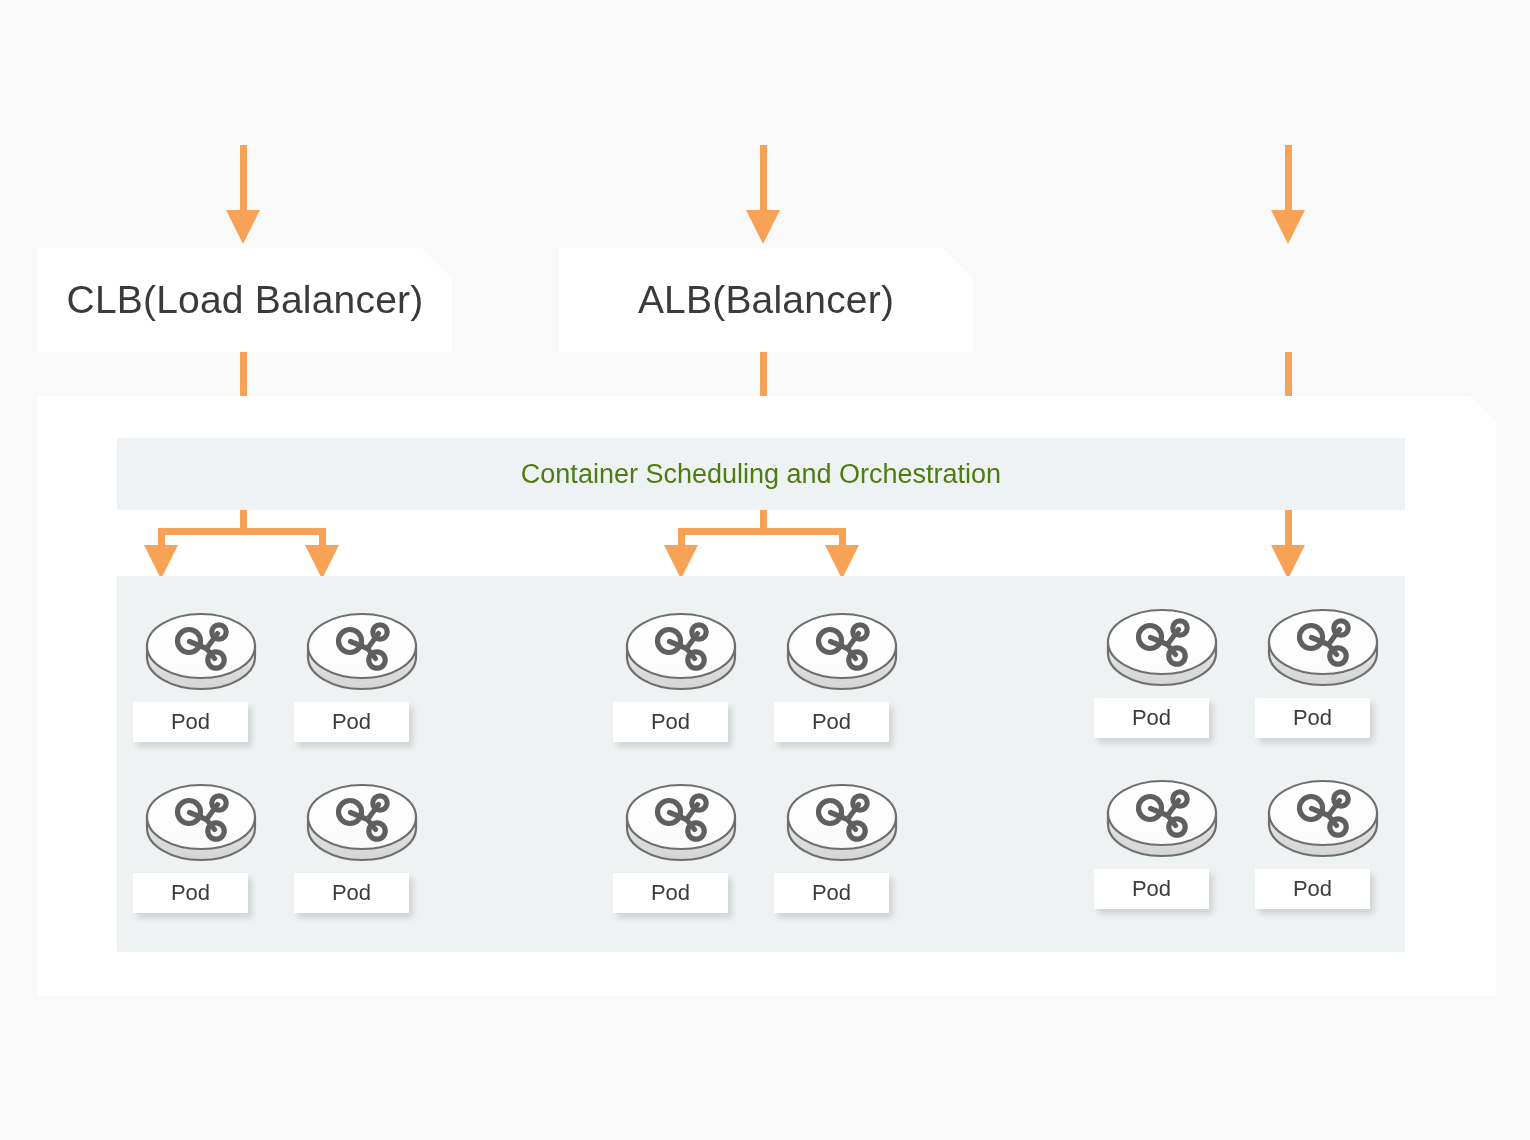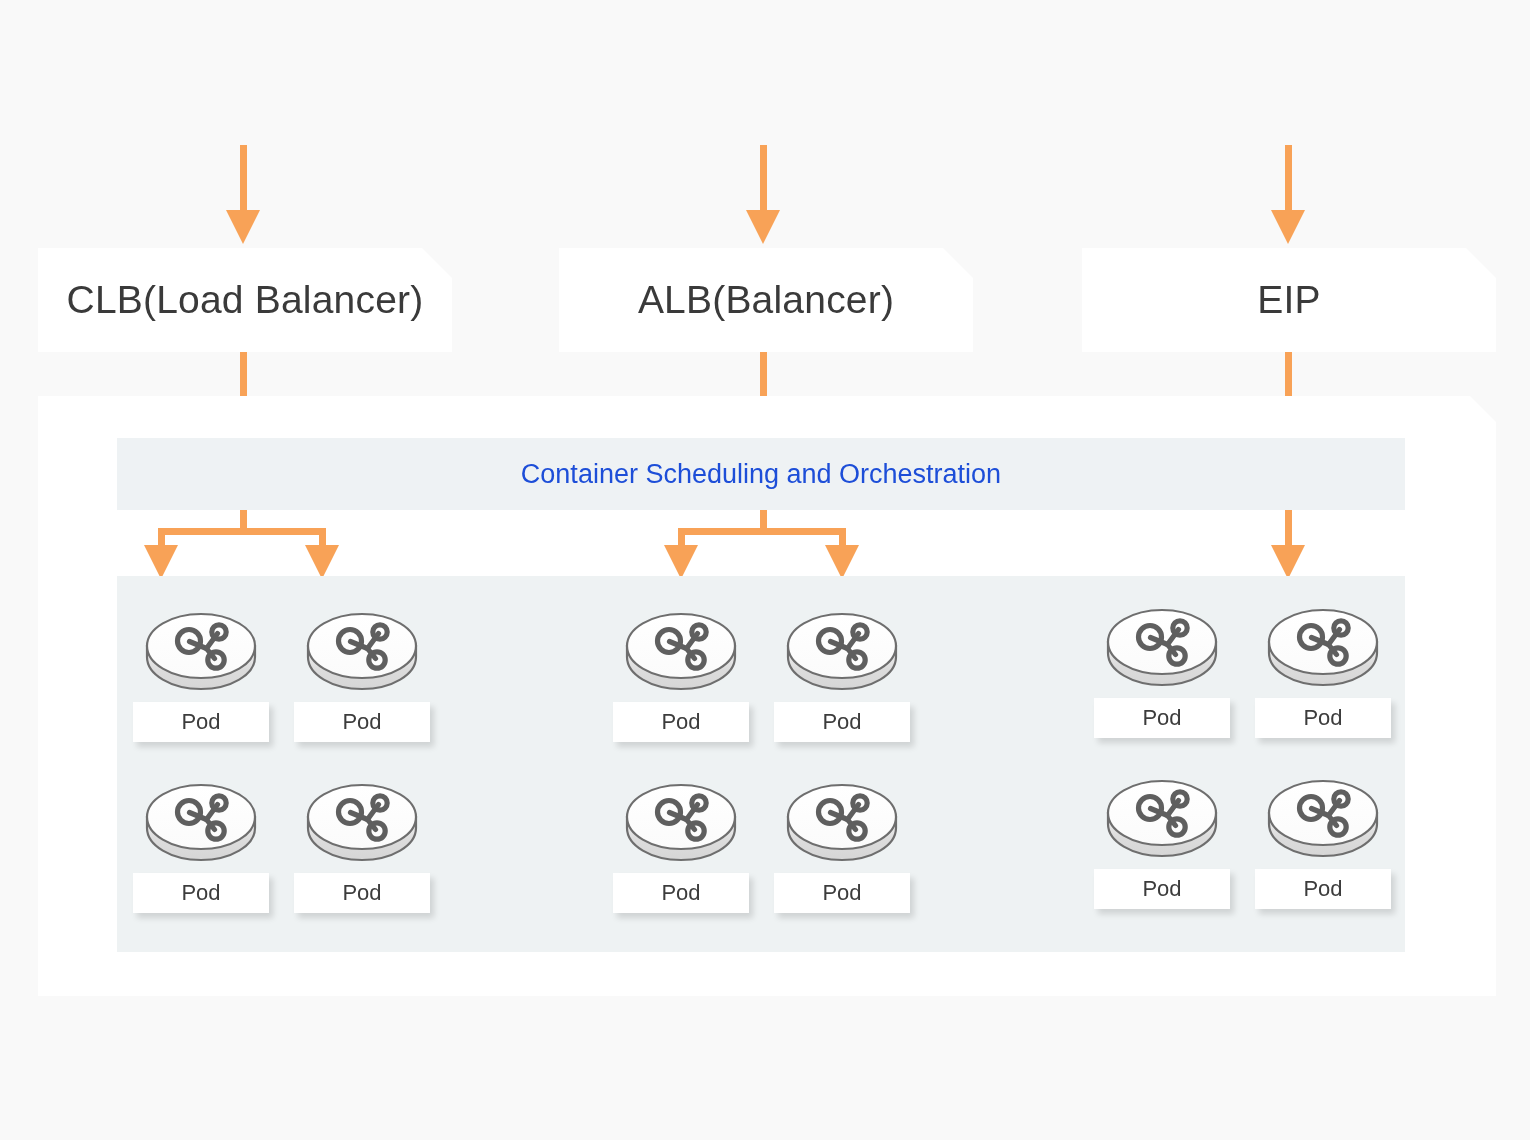--- a/index.html
+++ b/index.html
@@ -45,21 +45,21 @@
     filter: drop-shadow(3px 4px 6px rgba(0,0,0,0.12));
   }
 
   
   .orch-band {
     position: absolute;
     background: #eef2f4;
     display: flex;
     align-items: center;
     justify-content: center;
-    color: #1d4ed8;
+    color: #4d7c0f;
     font-size: 27px;
   }
 
   
   .pods-panel {
     position: absolute;
     background: #eef2f3;
   }
 
   
@@ -71,21 +71,21 @@
   .pod-cyl {
     position: absolute;
     left: 0; top: 0;
     width: 112px;
     height: 104px;
   }
   .pod-label {
     position: absolute;
     left: -12px;
     top: 102px;
-    width: 136px;
+    width: 115px;
     height: 40px;
     background: #ffffff;
     box-shadow: 4px 5px 6px rgba(0,0,0,0.13);
     display: flex;
     align-items: center;
     justify-content: center;
     font-size: 22px;
     color: #3c3c3c;
   }
 
@@ -149,23 +149,20 @@
   <div class="arrow-head" style="left:1271px; top:210px;"></div>
 
   <div class="entry-box" style="left:38px; top:248px; width:414px; height:104px;">
     <span>CLB(Load Balancer)</span>
   </div>
 
   <div class="entry-box" style="left:559px; top:248px; width:414px; height:104px;">
     <span>ALB(Balancer)</span>
   </div>
 
-  <div class="entry-box" style="left:1082px; top:248px; width:414px; height:104px;">
-    <span>EIP</span>
-  </div>
 
   <div class="v-line" style="left:240px;  top:352px; height:88px;"></div>
   <div class="v-line" style="left:760px;  top:352px; height:88px;"></div>
   <div class="v-line" style="left:1285px; top:352px; height:88px;"></div>
 
   <div class="cluster" style="left:38px; top:396px; width:1458px; height:600px;"></div>
 
   <div class="orch-band" style="left:117px; top:438px; width:1288px; height:72px;">
     <span>Container Scheduling and Orchestration</span>
   </div>

